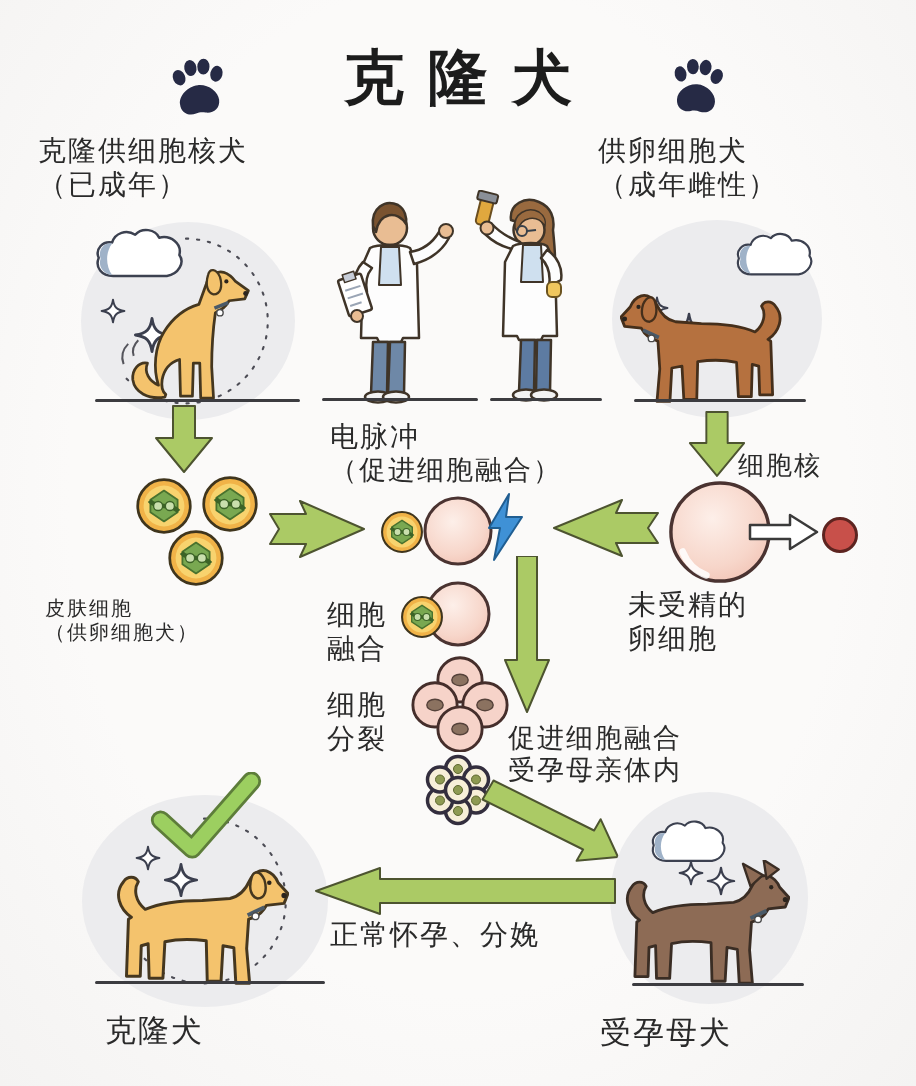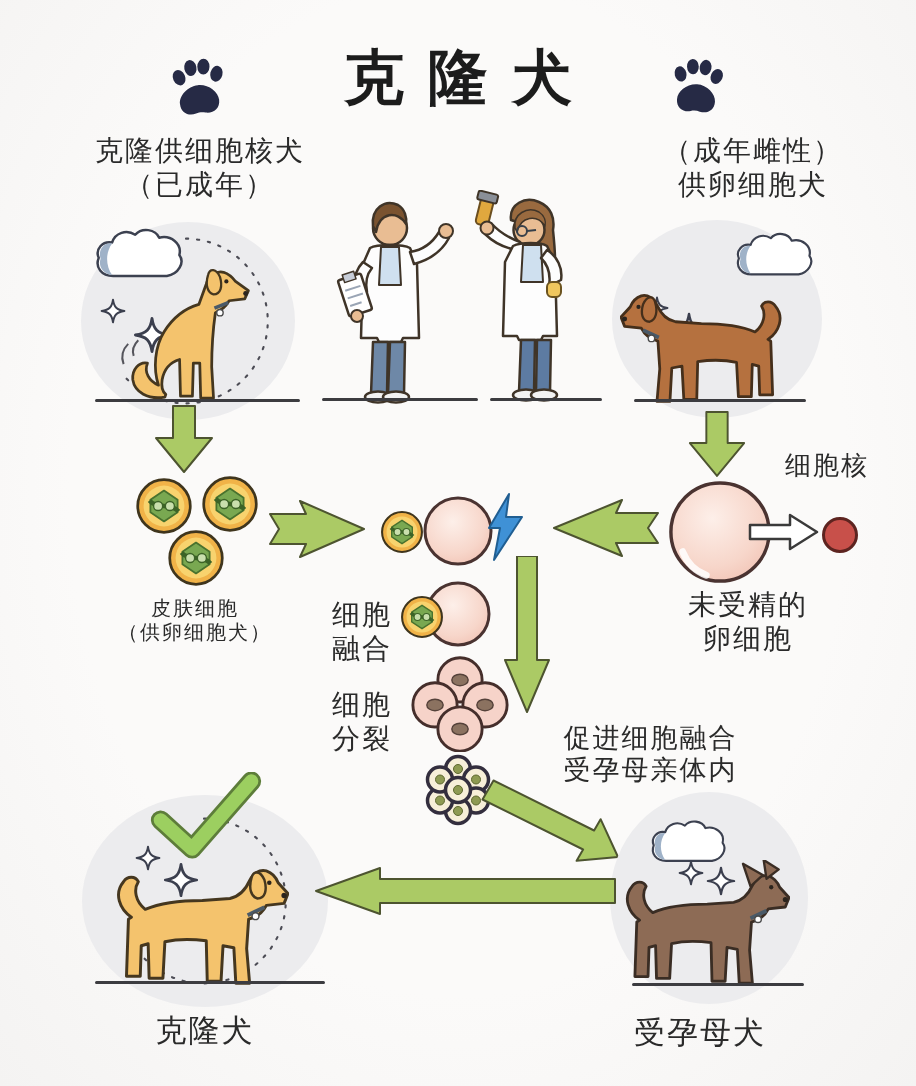--- a/index.html
+++ b/index.html
@@ -3,21 +3,21 @@
 <meta charset="utf-8">
 <style>
   html,body{margin:0;padding:0;background:#e8e8e8;}
   .stage{
     position:relative; width:916px; height:1086px; margin:0 auto;
     background:radial-gradient(ellipse at 50% 45%, #fbfaf9 60%, #f4f3f2 100%);
     font-family:"Liberation Serif", serif; color:#242424; overflow:hidden;
   }
   .abs{position:absolute;}
   .circle{position:absolute; border-radius:50%; background:#ececee;}
-  .lbl{position:absolute; text-align:center; line-height:1.2; letter-spacing:2px; color:#2a2a2a;}
+  .lbl{position:absolute; line-height:1.2; letter-spacing:2px; color:#2a2a2a;}
   .lbl div{white-space:nowrap;}
   .gline{position:absolute; height:0; border-top:3px solid #3c3c40; border-radius:2px;}
   .title{
     position:absolute; left:0; right:0; top:38px; text-align:center;
     font-size:60px; font-weight:bold; color:#1c1c1c;
     letter-spacing:0.40em; padding-left:0.40em;
   }
   .garr polygon{fill:#abca65; stroke:#4d5430; stroke-width:2; stroke-linejoin:round;}
   .nucleus-red{position:absolute; width:30px; height:30px; border-radius:50%;
     background:#c8504a; border:3px solid #5d2420;}
@@ -114,22 +114,22 @@
     </svg>
   <svg class="abs" style="left:668px;top:57px;transform:rotate(4deg)" width="58" height="58">
       <use href="#pawprint"></use>
     </svg>
 
   <div class="lbl" style="left:38px;top:134px;width:324px;font-size:28px;">
     <div>克隆供细胞核犬</div>
     <div>（已成年）</div>
   </div>
   <div class="lbl" style="left:598px;top:134px;width:310px;font-size:28px;">
+    <div>供卵细胞犬</div>
     <div>（成年雌性）</div>
-    <div>供卵细胞犬</div>
   </div>
 
   <div class="circle" style="left:81px;top:222px;width:214px;height:198px;"></div>
   <svg class="abs" style="left:88px;top:228px;" width="196" height="186">
       <use href="#dashring"></use>
     </svg>
   <svg class="abs" style="left:92px;top:224px;" width="96" height="60">
       <use href="#cloud"></use>
     </svg>
   <svg class="abs" style="left:100px;top:298px;" width="26" height="26">
@@ -209,20 +209,24 @@
   </div>
   <div class="gline" style="left:634px;top:399px;width:172px;"></div>
 
   <svg class="abs garr" style="left:152px;top:404px;" width="64" height="70" viewBox="0 0 64 70">
     <polygon points="21,2 43,2 43,34 60,34 32,68 4,34 21,34"></polygon>
     </svg>
   <svg class="abs garr" style="left:686px;top:406px;" width="62" height="76" viewBox="0 0 64 70">
     <polygon points="21,2 43,2 43,34 60,34 32,68 4,34 21,34"></polygon>
     </svg>
 
+  <div class="lbl" style="left:330px;top:420px;width:276px;font-size:28px;">
+    <div>电脉冲</div>
+    <div style="font-size:27px">（促进细胞融合）</div>
+  </div>
 
   <svg class="abs" style="left:128px;top:470px;" width="136" height="122" viewBox="0 0 136 122">
     <use href="#ycell" x="7" y="7" width="58" height="58"></use>
     <use href="#ycell" x="73" y="5" width="58" height="58"></use>
     <use href="#ycell" x="39" y="59" width="58" height="58"></use>
   </svg>
   <div class="lbl" style="left:45px;top:596px;width:300px;font-size:20px;">
     <div>皮肤细胞</div>
     <div>（供卵细胞犬）</div>
   </div>
@@ -351,14 +355,17 @@
       <use href="#dogStandPrick" fill="#8d6b55" stroke="#3a2d24"></use>
     </svg>
   <div class="gline" style="left:632px;top:983px;width:172px;"></div>
   <div class="lbl" style="left:600px;top:1014px;width:200px;font-size:31px;">
     <div>受孕母犬</div>
   </div>
 
   <svg class="abs garr" style="left:312px;top:866px;" width="305" height="50" viewBox="0 0 305 50">
     <polygon points="303,13 68,13 68,2 4,25 68,48 68,37 303,37"></polygon>
     </svg>
+  <div class="lbl" style="left:330px;top:918px;width:280px;font-size:28px;">
+    <div>正常怀孕、分娩</div>
+  </div>
 
 </div>
 
 </body></html>

